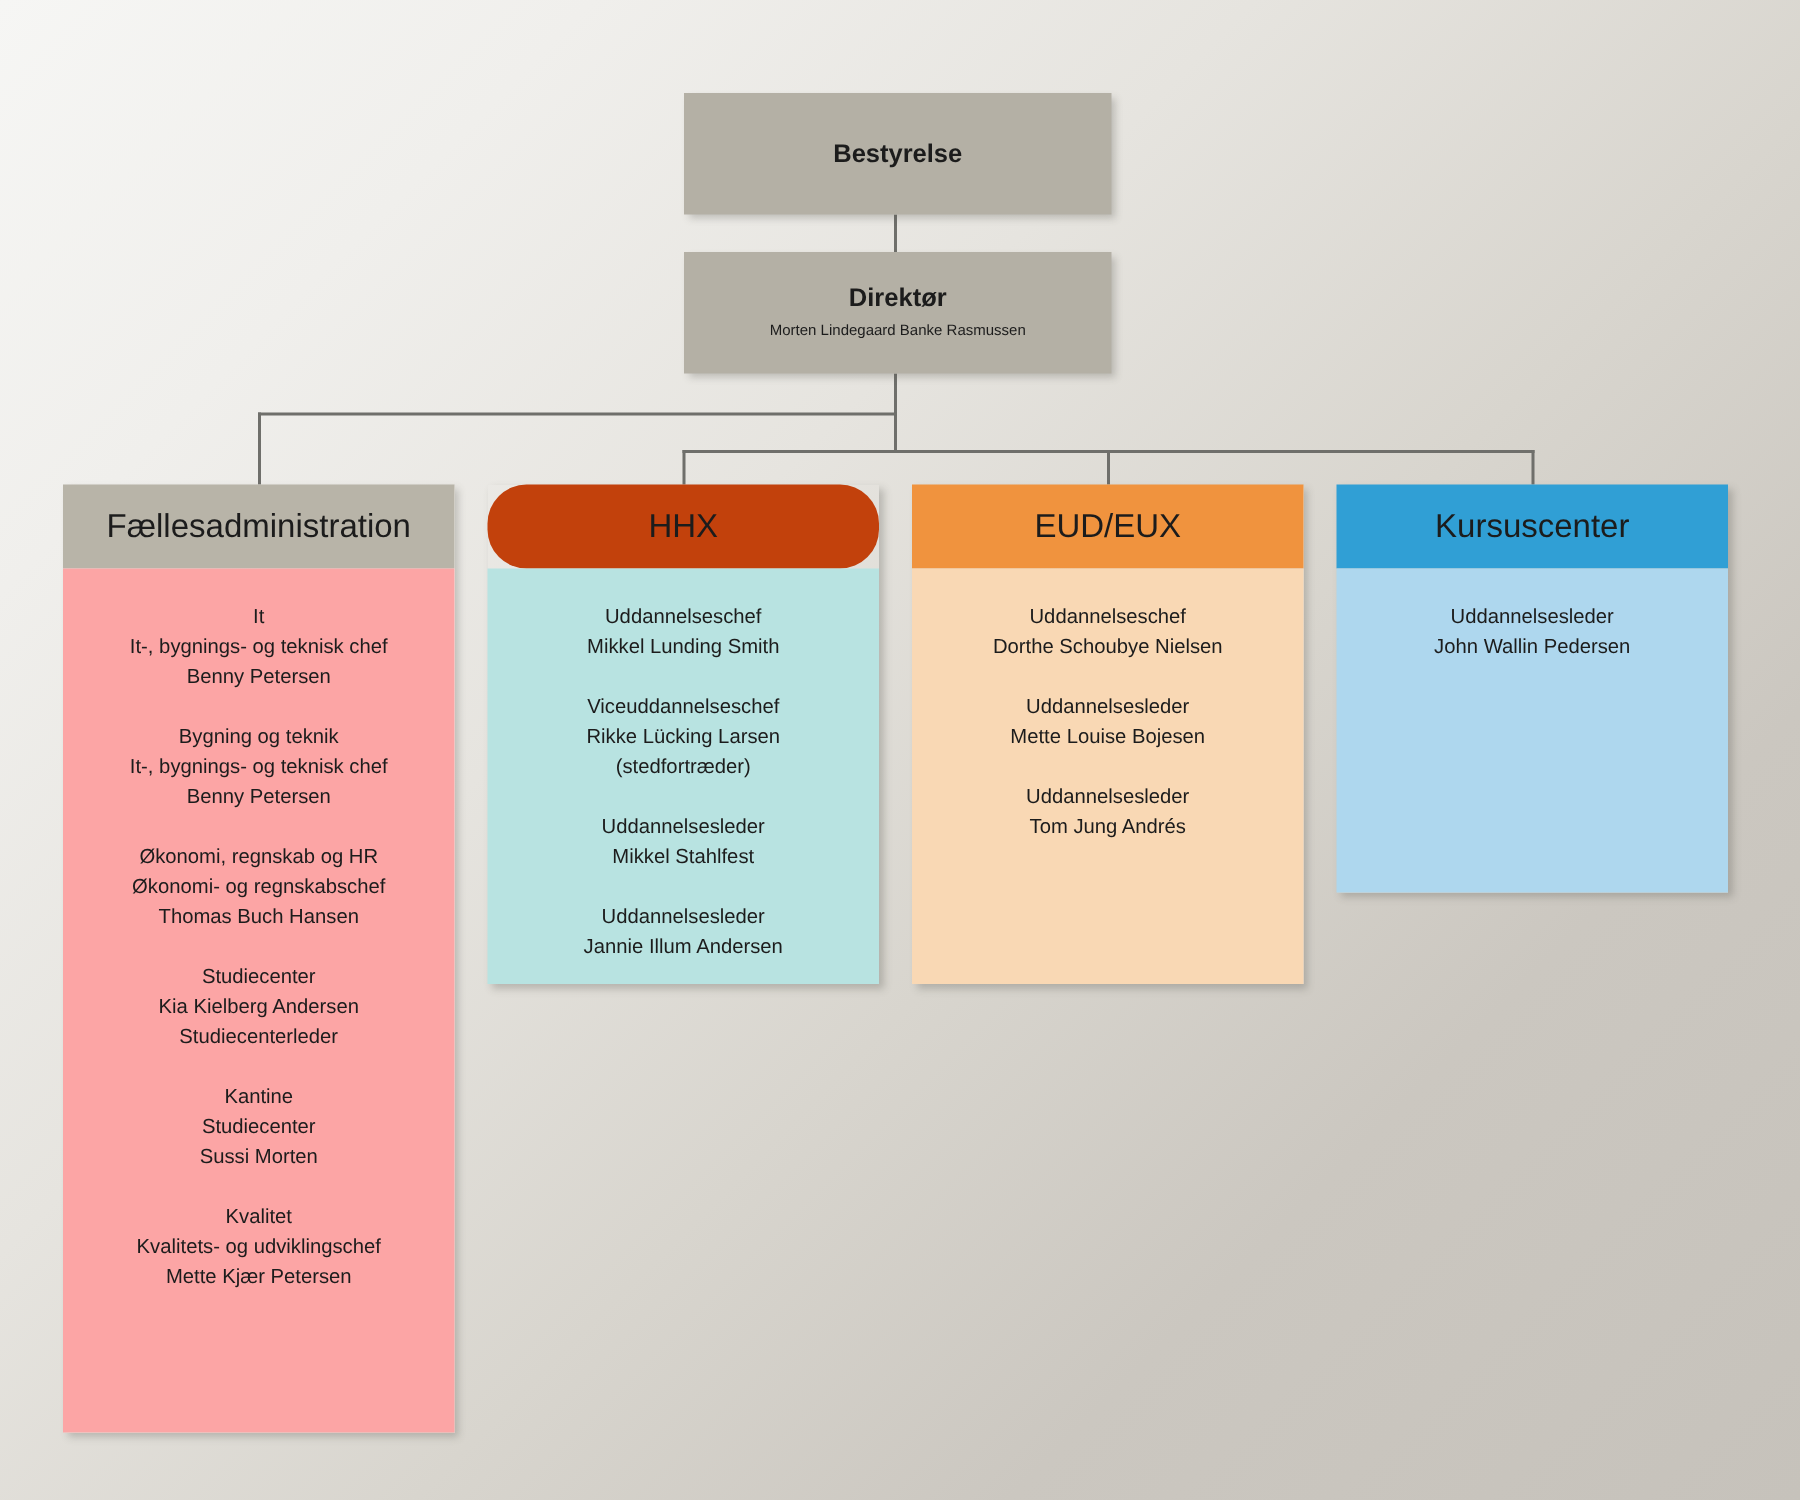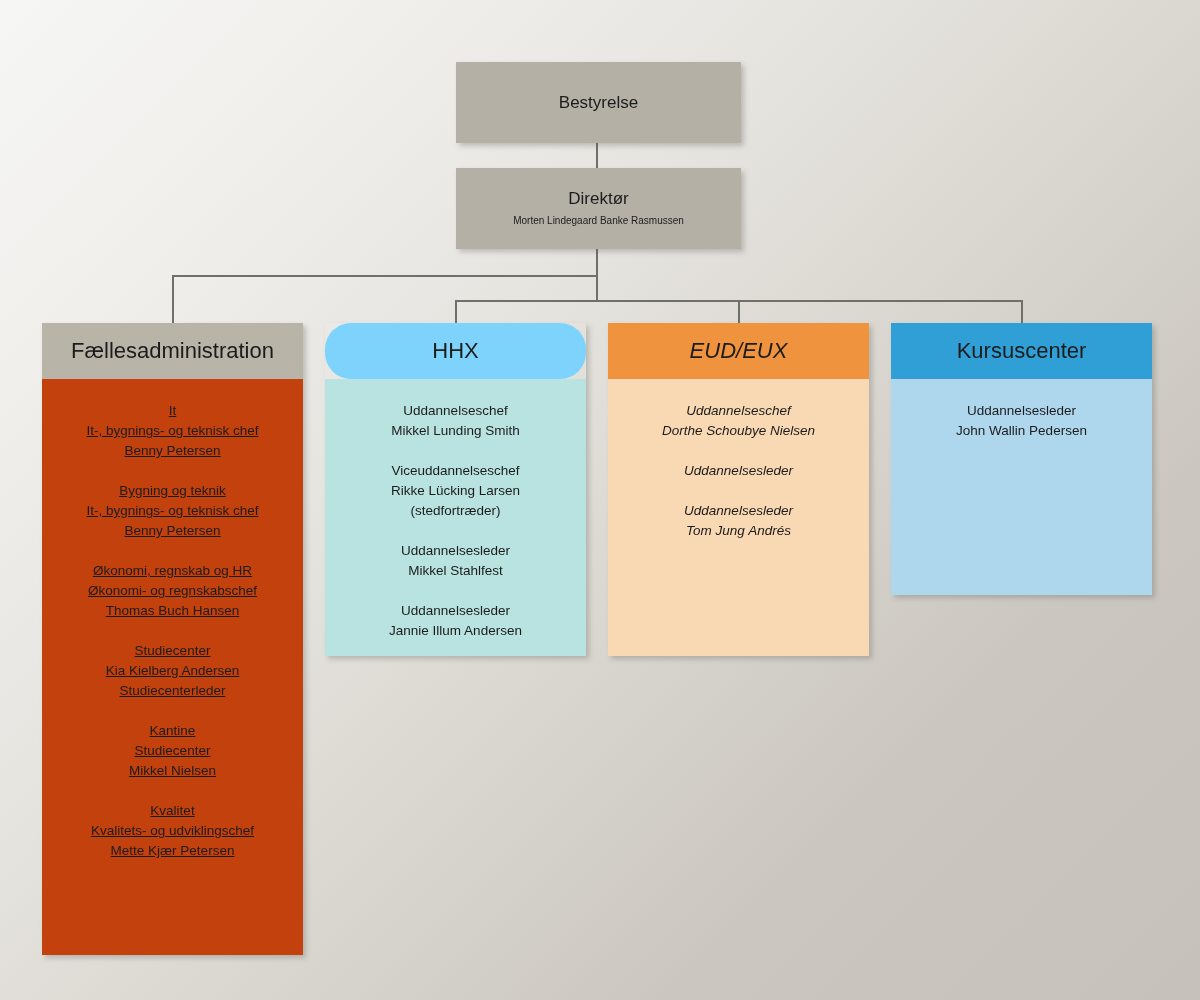--- a/index.html
+++ b/index.html
@@ -49,21 +49,21 @@
     background: #b4b0a5;
     display: flex;
     flex-direction: column;
     align-items: center;
     justify-content: center;
     text-align: center;
   }
   .node.plain .node-title {
     font-size: 17px;
     line-height: 22px;
-    font-weight: 400;
+    font-weight: 700;
     color: #1c1c1c;
   }
   .node.plain .node-sub {
     font-size: 10px;
     line-height: 19px;
     color: #1c1c1c;
     margin-top: 1px;
   }
 
   
@@ -132,21 +132,21 @@
 
   <div class="node plain" style="left:456px; top:168px; width:285px; height:81px;">
     <div class="node-title">Direktør</div>
     <div class="node-sub">Morten Lindegaard Banke Rasmussen</div>
   </div>
 
   <div class="dept" style="left:42px; top:323px; width:261px; height:632px;">
     <div class="dept-header" style="background:#b8b4a8;">
       <span>Fællesadministration</span>
     </div>
-    <div class="dept-body" style="background:#c2410c;text-decoration:underline;">
+    <div class="dept-body" style="background:#fca5a5;">
       <div class="unit">
         <div class="unit-line">It</div>
         <div class="unit-line">It-, bygnings- og teknisk chef</div>
         <div class="unit-line">Benny Petersen</div>
       </div>
       <div class="unit">
         <div class="unit-line">Bygning og teknik</div>
         <div class="unit-line">It-, bygnings- og teknisk chef</div>
         <div class="unit-line">Benny Petersen</div>
       </div>
@@ -156,32 +156,32 @@
         <div class="unit-line">Thomas Buch Hansen</div>
       </div>
       <div class="unit">
         <div class="unit-line">Studiecenter</div>
         <div class="unit-line">Kia Kielberg Andersen</div>
         <div class="unit-line">Studiecenterleder</div>
       </div>
       <div class="unit">
         <div class="unit-line">Kantine</div>
         <div class="unit-line">Studiecenter</div>
-        <div class="unit-line">Mikkel Nielsen</div>
+        <div class="unit-line">Sussi Morten</div>
       </div>
       <div class="unit">
         <div class="unit-line">Kvalitet</div>
         <div class="unit-line">Kvalitets- og udviklingschef</div>
         <div class="unit-line">Mette Kjær Petersen</div>
       </div>
     </div>
   </div>
 
   <div class="dept" style="left:325px; top:323px; width:261px; height:333px;">
-    <div class="dept-header" style="background:#7dd3fc;border-radius:26px;">
+    <div class="dept-header" style="background:#c2410c;border-radius:26px;">
       <span>HHX</span>
     </div>
     <div class="dept-body" style="background:#b8e3e1;">
       <div class="unit">
         <div class="unit-line">Uddannelseschef</div>
         <div class="unit-line">Mikkel Lunding Smith</div>
       </div>
       <div class="unit">
         <div class="unit-line">Viceuddannelseschef</div>
         <div class="unit-line">Rikke Lücking Larsen</div>
@@ -191,31 +191,32 @@
         <div class="unit-line">Uddannelsesleder</div>
         <div class="unit-line">Mikkel Stahlfest</div>
       </div>
       <div class="unit">
         <div class="unit-line">Uddannelsesleder</div>
         <div class="unit-line">Jannie Illum Andersen</div>
       </div>
     </div>
   </div>
 
-  <div class="dept" style="left:608px; top:323px; width:261px; height:333px;font-style:italic;">
+  <div class="dept" style="left:608px; top:323px; width:261px; height:333px;">
     <div class="dept-header" style="background:#f0933e;">
       <span>EUD/EUX</span>
     </div>
     <div class="dept-body" style="background:#f9d8b4;">
       <div class="unit">
         <div class="unit-line">Uddannelseschef</div>
         <div class="unit-line">Dorthe Schoubye Nielsen</div>
       </div>
       <div class="unit">
         <div class="unit-line">Uddannelsesleder</div>
+        <div class="unit-line">Mette Louise Bojesen</div>
       </div>
       <div class="unit">
         <div class="unit-line">Uddannelsesleder</div>
         <div class="unit-line">Tom Jung Andrés</div>
       </div>
     </div>
   </div>
 
   <div class="dept" style="left:891px; top:323px; width:261px; height:272px;">
     <div class="dept-header" style="background:#309fd5;">

